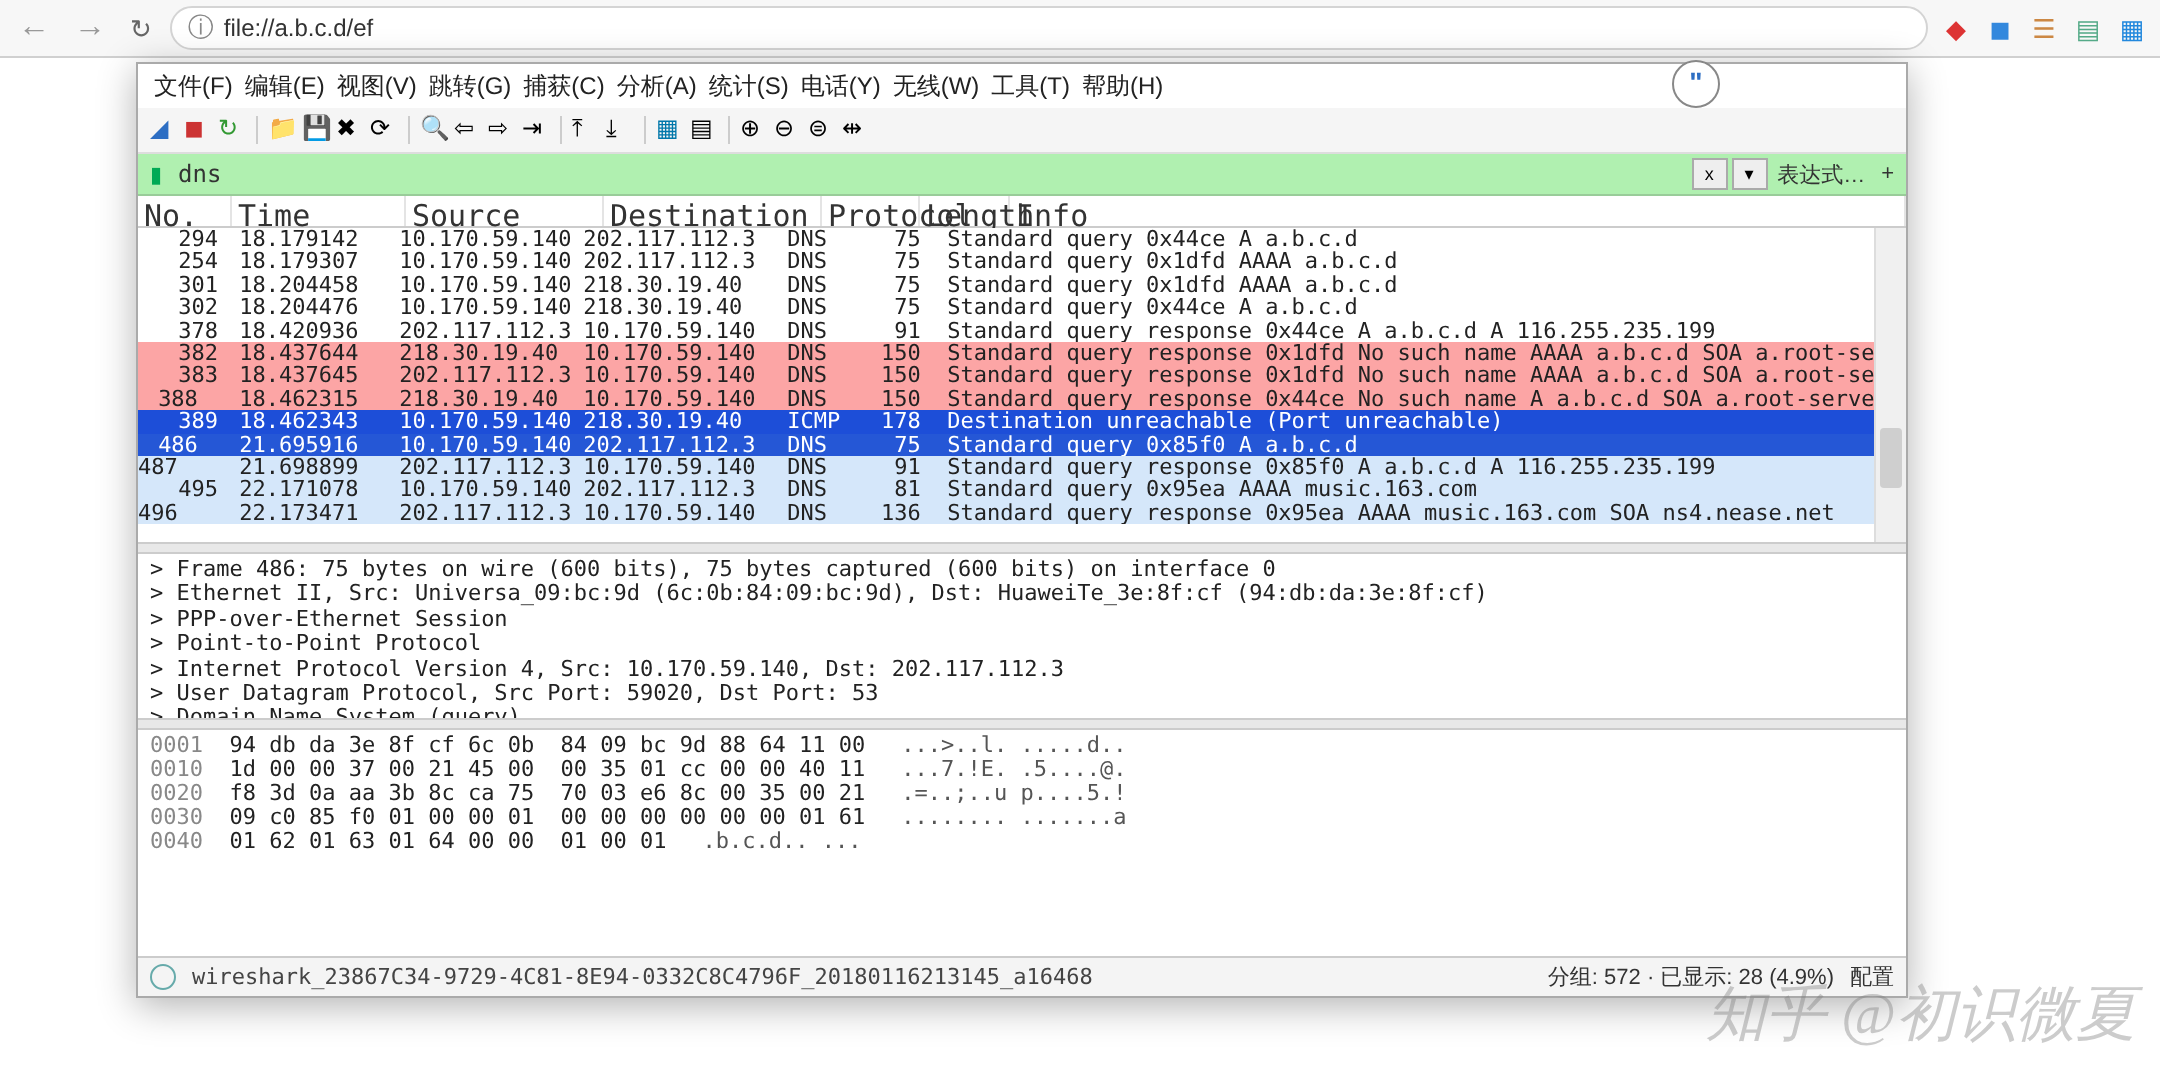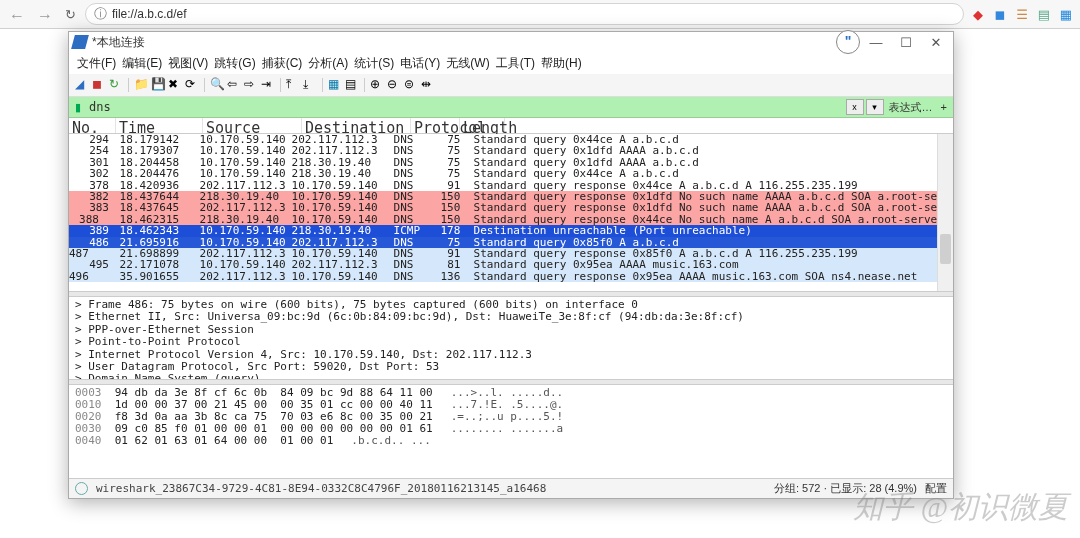--- a/index.html
+++ b/index.html
@@ -79,29 +79,20 @@
   </div>
   <span class="ext" style="color:#d33">◆</span>
   <span class="ext" style="color:#38d">◼</span>
   <span class="ext" style="color:#c84">☰</span>
   <span class="ext" style="color:#5a8">▤</span>
   <span class="ext" style="color:#28d">▦</span>
 </div>
 
 <div class="ws-window">
 
-  <div class="title-bar">
-    <div class="fin"></div>
-    <span class="title-txt">*本地连接</span>
-    <div class="sysbtns">
-      <span class="sysbtn">—</span>
-      <span class="sysbtn">☐</span>
-      <span class="sysbtn">✕</span>
-    </div>
-  </div>
 
   <div class="menubar">
     <span class="menu-item">文件(F)</span>
     <span class="menu-item">编辑(E)</span>
     <span class="menu-item">视图(V)</span>
     <span class="menu-item">跳转(G)</span>
     <span class="menu-item">捕获(C)</span>
     <span class="menu-item">分析(A)</span>
     <span class="menu-item">统计(S)</span>
     <span class="menu-item">电话(Y)</span>
@@ -148,54 +139,55 @@
     </div>
   </div>
 
   <div class="pkt-hdr">
     <span class="c-no">No.</span>
     <span class="c-tm">Time</span>
     <span class="c-src">Source</span>
     <span class="c-dst">Destination</span>
     <span class="c-pr">Protocol</span>
     <span class="c-ln">Length</span>
+    <span class="c-info">Info</span>
   </div>
 
   <div class="pkt-body" id="pkt-body">
     <div class="row normal"><span class="c-no" style="text-align:right;padding-right:4px">294</span><span class="c-tm"> 18.179142</span><span class="c-src"> 10.170.59.140</span><span class="c-dst"> 202.117.112.3</span><span class="c-pr"> DNS</span><span class="c-ln">75 </span><span class="c-info"> Standard query 0x44ce A a.b.c.d</span></div>
       <div class="row normal"><span class="c-no" style="text-align:right;padding-right:4px">254</span><span class="c-tm"> 18.179307</span><span class="c-src"> 10.170.59.140</span><span class="c-dst"> 202.117.112.3</span><span class="c-pr"> DNS</span><span class="c-ln">75 </span><span class="c-info"> Standard query 0x1dfd AAAA a.b.c.d</span></div>
       <div class="row normal"><span class="c-no" style="text-align:right;padding-right:4px">301</span><span class="c-tm"> 18.204458</span><span class="c-src"> 10.170.59.140</span><span class="c-dst"> 218.30.19.40</span><span class="c-pr"> DNS</span><span class="c-ln">75 </span><span class="c-info"> Standard query 0x1dfd AAAA a.b.c.d</span></div>
       <div class="row normal"><span class="c-no" style="text-align:right;padding-right:4px">302</span><span class="c-tm"> 18.204476</span><span class="c-src"> 10.170.59.140</span><span class="c-dst"> 218.30.19.40</span><span class="c-pr"> DNS</span><span class="c-ln">75 </span><span class="c-info"> Standard query 0x44ce A a.b.c.d</span></div>
       <div class="row normal"><span class="c-no" style="text-align:right;padding-right:4px">378</span><span class="c-tm"> 18.420936</span><span class="c-src"> 202.117.112.3</span><span class="c-dst"> 10.170.59.140</span><span class="c-pr"> DNS</span><span class="c-ln">91 </span><span class="c-info"> Standard query response 0x44ce A a.b.c.d A 116.255.235.199</span></div>
       <div class="row pink"><span class="c-no" style="text-align:right;padding-right:4px">382</span><span class="c-tm"> 18.437644</span><span class="c-src"> 218.30.19.40</span><span class="c-dst"> 10.170.59.140</span><span class="c-pr"> DNS</span><span class="c-ln">150 </span><span class="c-info"> Standard query response 0x1dfd No such name AAAA a.b.c.d SOA a.root-servers.net</span></div>
       <div class="row pink"><span class="c-no" style="text-align:right;padding-right:4px">383</span><span class="c-tm"> 18.437645</span><span class="c-src"> 202.117.112.3</span><span class="c-dst"> 10.170.59.140</span><span class="c-pr"> DNS</span><span class="c-ln">150 </span><span class="c-info"> Standard query response 0x1dfd No such name AAAA a.b.c.d SOA a.root-servers.net</span></div>
       <div class="row pink"><span class="c-no" style="text-align:center;padding-right:4px">388</span><span class="c-tm"> 18.462315</span><span class="c-src"> 218.30.19.40</span><span class="c-dst"> 10.170.59.140</span><span class="c-pr"> DNS</span><span class="c-ln">150 </span><span class="c-info"> Standard query response 0x44ce No such name A a.b.c.d SOA a.root-servers.net</span></div>
       <div class="row black"><span class="c-no" style="text-align:right;padding-right:4px">389</span><span class="c-tm"> 18.462343</span><span class="c-src"> 10.170.59.140</span><span class="c-dst"> 218.30.19.40</span><span class="c-pr"> ICMP</span><span class="c-ln">178 </span><span class="c-info"> Destination unreachable (Port unreachable)</span></div>
-      <div class="row hl"><span class="c-no" style="text-align:right;padding-right:4px">486</span><span class="c-tm"> 21.695916</span><span class="c-src"> 10.170.59.140</span><span class="c-dst"> 202.117.112.3</span><span class="c-pr"> DNS</span><span class="c-ln">75 </span><span class="c-info"> Standard query 0x85f0 A a.b.c.d</span></div>
+      <div class="row hl"><span class="c-no" style="text-align:center;padding-right:4px">486</span><span class="c-tm"> 21.695916</span><span class="c-src"> 10.170.59.140</span><span class="c-dst"> 202.117.112.3</span><span class="c-pr"> DNS</span><span class="c-ln">75 </span><span class="c-info"> Standard query 0x85f0 A a.b.c.d</span></div>
       <div class="row blue"><span class="c-no" style="padding-right:4px">487</span><span class="c-tm"> 21.698899</span><span class="c-src"> 202.117.112.3</span><span class="c-dst"> 10.170.59.140</span><span class="c-pr"> DNS</span><span class="c-ln">91 </span><span class="c-info"> Standard query response 0x85f0 A a.b.c.d A 116.255.235.199</span></div>
       <div class="row blue"><span class="c-no" style="text-align:right;padding-right:4px">495</span><span class="c-tm"> 22.171078</span><span class="c-src"> 10.170.59.140</span><span class="c-dst"> 202.117.112.3</span><span class="c-pr"> DNS</span><span class="c-ln">81 </span><span class="c-info"> Standard query 0x95ea AAAA music.163.com</span></div>
-      <div class="row blue"><span class="c-no" style="padding-right:4px">496</span><span class="c-tm"> 35.901655</span><span class="c-src"> 202.117.112.3</span><span class="c-dst"> 10.170.59.140</span><span class="c-pr"> DNS</span><span class="c-ln">136 </span><span class="c-info"> Standard query response 0x95ea AAAA music.163.com SOA ns4.nease.net</span></div>
+      <div class="row blue"><span class="c-no" style="padding-right:4px">496</span><span class="c-tm"> 22.173471</span><span class="c-src"> 202.117.112.3</span><span class="c-dst"> 10.170.59.140</span><span class="c-pr"> DNS</span><span class="c-ln">136 </span><span class="c-info"> Standard query response 0x95ea AAAA music.163.com SOA ns4.nease.net</span></div>
       <div class="sbv">
       <div class="thumb" style="top:100px;height:30px"></div>
     </div>
   </div>
 
   <div class="split"></div>
 
   <div class="detail" id="detail">&gt; Frame 486: 75 bytes on wire (600 bits), 75 bytes captured (600 bits) on interface 0
 &gt; Ethernet II, Src: Universa_09:bc:9d (6c:0b:84:09:bc:9d), Dst: HuaweiTe_3e:8f:cf (94:db:da:3e:8f:cf)
 &gt; PPP-over-Ethernet Session
 &gt; Point-to-Point Protocol
 &gt; Internet Protocol Version 4, Src: 10.170.59.140, Dst: 202.117.112.3
 &gt; User Datagram Protocol, Src Port: 59020, Dst Port: 53
 &gt; Domain Name System (query)</div>
 
   <div class="split"></div>
 
-  <div class="hex" id="hex"><span class="off">0003</span>  94 db da 3e 8f cf 6c 0b  84 09 bc 9d 88 64 11 00<span class="asc">...&gt;..l. .....d..</span>
+  <div class="hex" id="hex"><span class="off">0001</span>  94 db da 3e 8f cf 6c 0b  84 09 bc 9d 88 64 11 00<span class="asc">...&gt;..l. .....d..</span>
 <span class="off">0010</span>  1d 00 00 37 00 21 45 00  00 35 01 cc 00 00 40 11<span class="asc">...7.!E. .5....@.</span>
 <span class="off">0020</span>  f8 3d 0a aa 3b 8c ca 75  70 03 e6 8c 00 35 00 21<span class="asc">.=..;..u p....5.!</span>
 <span class="off">0030</span>  09 c0 85 f0 01 00 00 01  00 00 00 00 00 00 01 61<span class="asc">........ .......a</span>
 <span class="off">0040</span>  01 62 01 63 01 64 00 00  01 00 01<span class="asc">.b.c.d.. ...</span></div>
 
   <div style="flex:1;background:#fff"></div>
 
   <div class="status">
     <span class="sp"></span>
     <span class="path">wireshark_23867C34-9729-4C81-8E94-0332C8C4796F_20180116213145_a16468</span>

